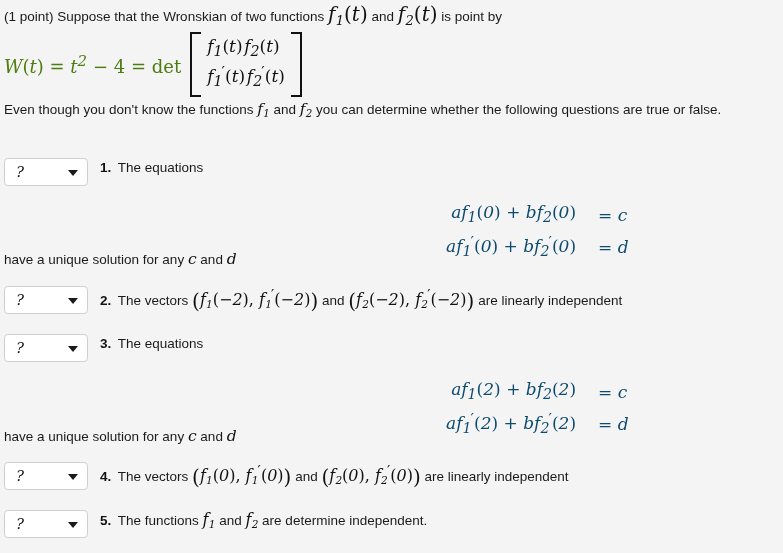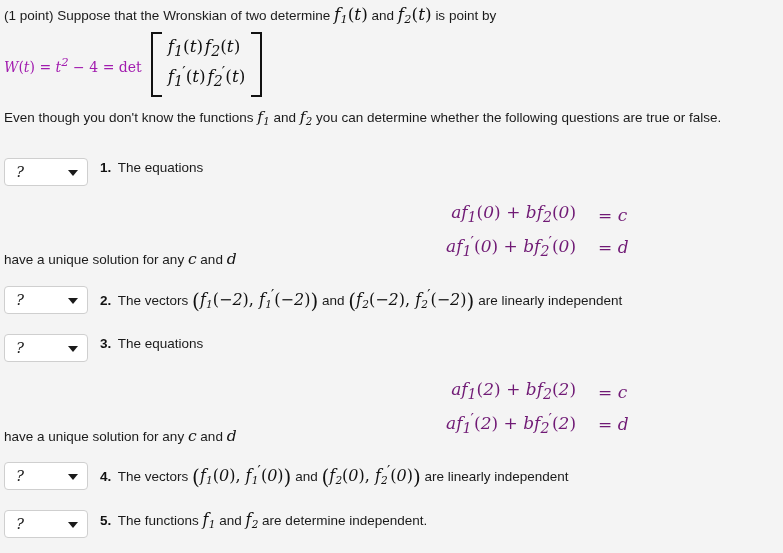--- a/index.html
+++ b/index.html
@@ -45,35 +45,35 @@
   .paren { font-style: normal; }
 
   
   .intro-line {
     position: absolute;
     left: 4px;
     top: 6px;
     font-size: 13.5px;
     line-height: 17px;
   }
-  .intro-line .math { font-size: 17px; }
+  .intro-line .math { font-size: 20px; }
 
   
   .wrow {
     position: absolute;
     left: 4px;
     top: 32px;
     display: flex;
     align-items: center;
   }
   .wlead {
     font-family: "DejaVu Serif", "Liberation Serif", serif;
     font-style: italic;
-    font-size: 14px;
-    color: #a21caf;
+    font-size: 18px;
+    color: #4d7c0f;
     white-space: nowrap;
   }
   .wlead .up { font-style: normal; }
   .matrix-wrap {
     display: flex;
     align-items: stretch;
     margin-left: 9px;
   }
   .bracket {
     width: 9px;
@@ -94,21 +94,21 @@
     font-size: 17px;
     line-height: 21px;
     color: #111;
     white-space: nowrap;
   }
 
   
   .intro-line2 {
     position: absolute;
     left: 4px;
-    top: 108px;
+    top: 100px;
     font-size: 13.5px;
   }
   .intro-line2 .math { font-size: 15.5px; }
 
   
   .qrow {
     position: absolute;
     left: 4px;
     display: flex;
     align-items: flex-start;
@@ -161,21 +161,21 @@
     font-size: 20px;
     vertical-align: -0.13em;
   }
 
   
   .eqsys {
     position: absolute;
     font-family: "DejaVu Serif", "Liberation Serif", serif;
     font-style: italic;
     font-size: 17px;
-    color: #701a75;
+    color: #0c4a6e;
   }
   .eqsys table { border-collapse: collapse; }
   .eqsys td {
     padding: 1px 0;
     line-height: 23px;
     white-space: nowrap;
     font-style: italic;
   }
   .eqsys td.lhs { text-align: right; padding-right: 22px; }
   .eqsys td.rhs { text-align: left; }
@@ -188,21 +188,21 @@
   }
   .note-line .math { font-size: 15.5px; }
 </style>
 </head>
 <body>
 
 <div class="page">
 
   <div class="intro-line">
     <span>(1 point)</span>
-    <span>Suppose that the Wronskian of two determine</span>
+    <span>Suppose that the Wronskian of two functions</span>
     <span class="math">f<sub>1</sub><span class="paren">(</span>t<span class="paren">)</span></span>
     <span>and</span>
     <span class="math">f<sub>2</sub><span class="paren">(</span>t<span class="paren">)</span></span>
     <span>is point by</span>
   </div>
 
   <div class="wrow">
     <span class="wlead">
       W<span class="paren">(</span>t<span class="paren">)</span> <span class="up">=</span> t<sup>2</sup> <span class="up">−</span> <span class="up">4</span> <span class="up">=</span> <span class="up">det</span>
     </span>

